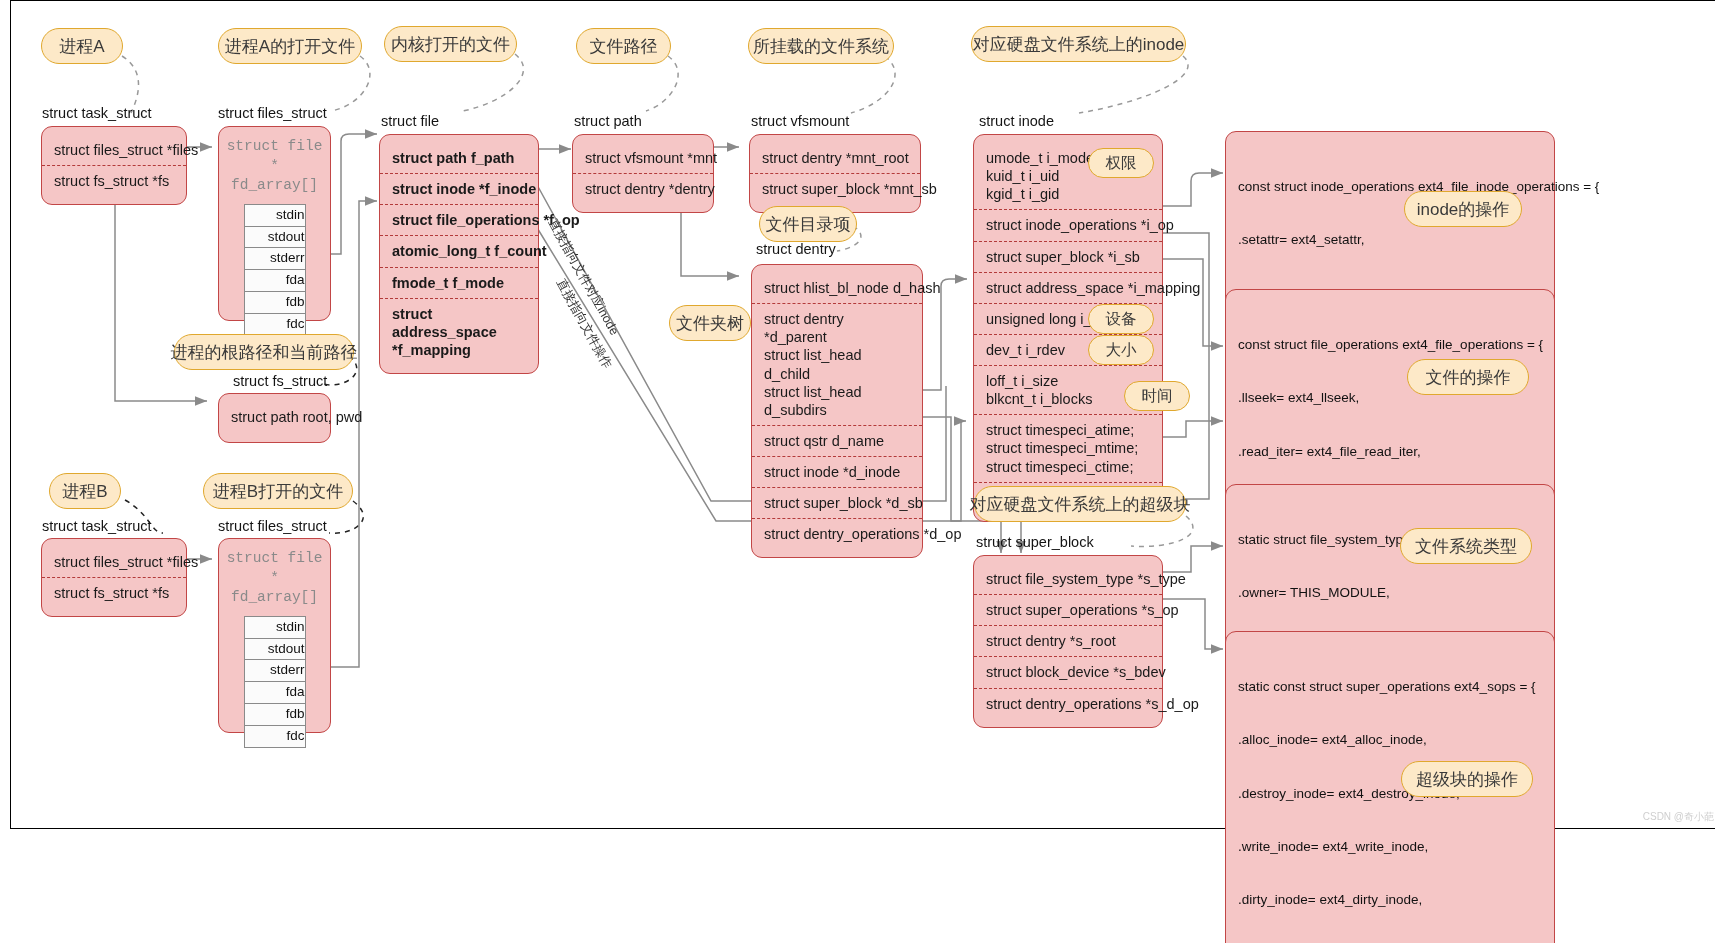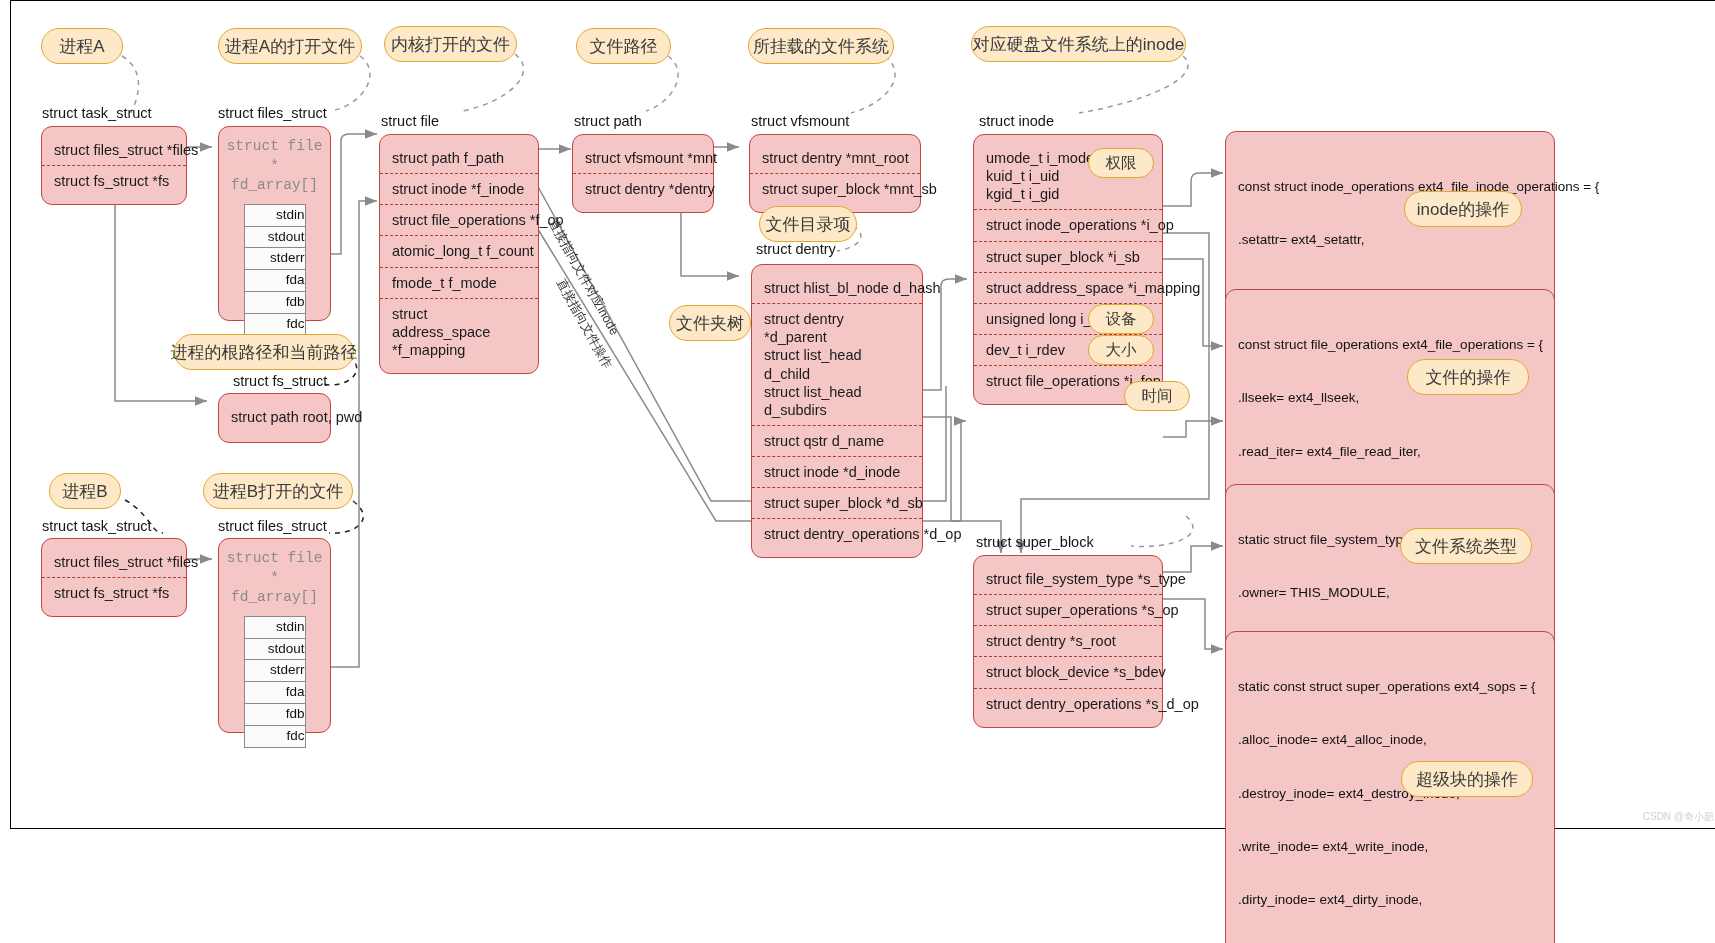--- a/index.html
+++ b/index.html
@@ -259,21 +259,21 @@
       <div class="fdcell">stdin</div>
       <div class="fdcell">stdout</div>
       <div class="fdcell">stderr</div>
       <div class="fdcell">fda</div>
       <div class="fdcell">fdb</div>
       <div class="fdcell">fdc</div>
     </div>
   </div>
 
   <div class="caption" style="left:370px; top:112px;">struct file</div>
-  <div class="structbox" style="left:368px; top:133px; width:160px;">
+  <div class="structbox" style="left:368px; top:133px; width:160px;font-weight:bold;">
     <div class="row">
         <span class="l">struct path f_path</span>
       </div>
     <div class="row">
         <span class="l">struct inode *f_inode</span>
       </div>
     <div class="row">
         <span class="l">struct file_operations *f_op</span>
       </div>
     <div class="row">
@@ -357,36 +357,48 @@
     <div class="row">
         <span class="l">struct address_space *i_mapping</span>
       </div>
     <div class="row">
         <span class="l">unsigned long i_ino</span>
       </div>
     <div class="row">
         <span class="l">dev_t i_rdev</span>
       </div>
     <div class="row">
+        <span class="l" style="white-space:pre-line;">loff_t i_size
+blkcnt_t i_blocks</span>
+      </div>
+    <div class="row">
+        <span class="l" style="white-space:pre-line;">struct timespeci_atime;
+struct timespeci_mtime;
+struct timespeci_ctime;</span>
+      </div>
+    <div class="row">
         <span class="l">struct file_operations *i_fop</span>
       </div>
   </div>
   <div class="callout small" style="left:1077px; top:147px; width:66px;">
       <span>权限</span>
     </div>
   <div class="callout small" style="left:1077px; top:303px; width:66px;">
       <span>设备</span>
     </div>
   <div class="callout small" style="left:1077px; top:334px; width:66px;">
       <span>大小</span>
     </div>
   <div class="callout small" style="left:1113px; top:380px; width:66px;">
       <span>时间</span>
     </div>
 
+  <div class="callout" style="left:963px; top:485px; width:212px;">
+      <span>对应硬盘文件系统上的超级块</span>
+    </div>
   <div class="caption" style="left:965px; top:533px;">struct super_block</div>
   <div class="structbox" style="left:962px; top:554px; width:190px;">
     <div class="row">
         <span class="l">struct file_system_type *s_type</span>
       </div>
     <div class="row">
         <span class="l">struct super_operations *s_op</span>
       </div>
     <div class="row">
         <span class="l">struct dentry *s_root</span>

